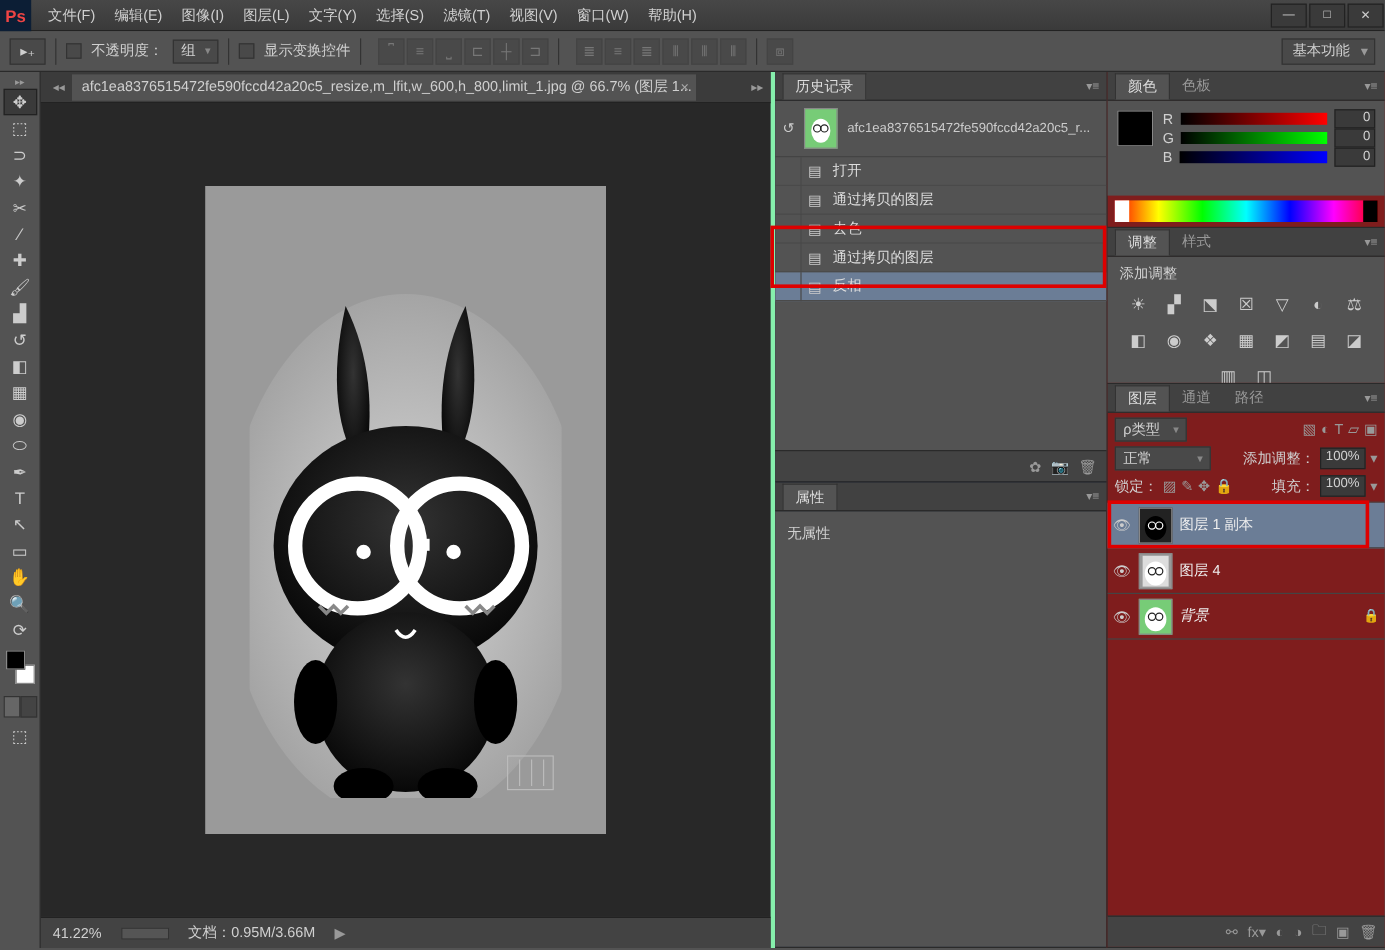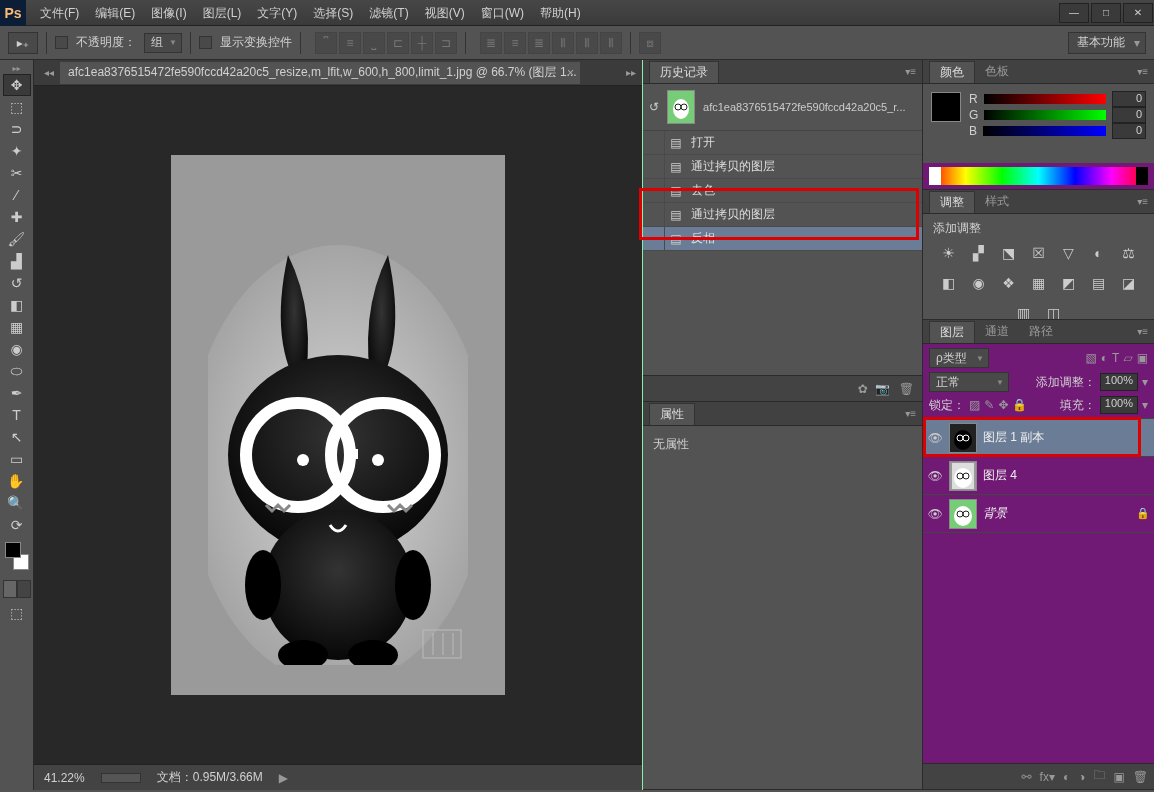--- a/index.html
+++ b/index.html
@@ -1,18 +1,18 @@
 <!DOCTYPE html>
 <html><head>
 <meta charset="utf-8">
 <style>
 *{box-sizing:border-box;margin:0;padding:0;font-family:"Microsoft YaHei",sans-serif;font-size:12px;color:#d0d0d0;user-select:none}
 body{background:#535353;width:1154px;height:792px;overflow:hidden;position:relative}
 .titlebar{height:26px;background:linear-gradient(#474747,#3a3a3a);display:flex;align-items:center;border-bottom:1px solid #222}
-.ps-logo{width:26px;height:26px;background:#0c1e35;display:flex;align-items:center;justify-content:center;color:#fdba74;font-weight:bold;font-size:14px}
+.ps-logo{width:26px;height:26px;background:#0c1e35;display:flex;align-items:center;justify-content:center;color:#ef4444;font-weight:bold;font-size:14px}
 .menubar{display:flex;padding-left:6px;gap:0}
 .menu-item{padding:0 8px;line-height:26px;cursor:pointer}
 .win-controls{margin-left:auto;display:flex}
 .win-btn{width:30px;height:20px;background:#3a3a3a;border:1px solid #222;margin:2px 1px;display:flex;align-items:center;justify-content:center;font-size:10px}
 .optbar{height:34px;background:#535353;border-bottom:1px solid #2a2a2a;display:flex;align-items:center;padding:0 8px;gap:8px}
 .tool-dd{width:30px;height:22px;background:#494949;border:1px solid #333;display:flex;align-items:center;justify-content:center}
 .chk{width:13px;height:13px;border:1px solid #333;background:#494949;display:inline-block}
 .sel{height:20px;background:#494949;border:1px solid #333;padding:0 18px 0 6px;position:relative;display:inline-flex;align-items:center}
 .sel::after{content:"▼";position:absolute;right:4px;font-size:8px;color:#888}
 .opt-icons{display:flex;gap:2px;margin-left:6px}
@@ -35,22 +35,22 @@
 .tabbar{height:26px;background:#3b3b3b;border-bottom:1px solid #222;display:flex;align-items:center;padding-left:10px}
 .tab{height:22px;background:#535353;padding:0 20px 0 8px;display:flex;align-items:center;font-size:11px;color:#ccc;position:relative;max-width:520px;overflow:hidden;white-space:nowrap}
 .tab .x{position:absolute;right:6px;color:#aaa}
 .tabbar .dbl-r{margin-left:auto;margin-right:6px;color:#999;font-size:10px}
 .canvas-wrap{flex:1;display:flex;align-items:center;justify-content:center;position:relative;overflow:hidden}
 .canvas{width:334px;height:540px;background:#9a9a9a;display:flex;align-items:center;justify-content:center;position:relative}
 .rabbit{position:relative;width:260px;height:440px;top:20px}
 .statusbar{height:26px;background:#434343;border-top:1px solid #222;display:flex;align-items:center;padding:0 10px;gap:16px;font-size:11px;color:#ccc}
 .statusbar .arrow{color:#999}
 .timeline{height:24px;background:#595959;border-top:1px solid #222;padding:0 10px;display:flex;align-items:center;color:#bbb}
-.mid-panels{width:280px;background:#0f172a;border-left:1px solid #86efac;display:flex;flex-direction:column}
-.right-panels{width:232px;background:#701a75;border-left:1px solid #2a2a2a;display:flex;flex-direction:column}
+.mid-panels{width:280px;background:#0f172a;border-left:4px solid #86efac;display:flex;flex-direction:column}
+.right-panels{width:232px;background:#7f1d1d;border-left:1px solid #2a2a2a;display:flex;flex-direction:column}
 .panel{border-bottom:1px solid #2a2a2a;display:flex;flex-direction:column}
 .phead{height:24px;background:#414141;display:flex;align-items:center;padding:0 6px;border-bottom:1px solid #2a2a2a;position:relative}
 .ptab{padding:2px 10px;background:#535353;color:#ddd;border:1px solid #333;border-bottom:none;height:22px;display:flex;align-items:center}
 .ptab.inactive{background:transparent;color:#999;border:none}
 .pmenu{margin-left:auto;color:#999;font-size:10px}
 .pbody{flex:1;background:#535353;overflow:hidden}
 .hist-panel{height:342px}
 .hist-thumb-row{display:flex;align-items:center;padding:6px;gap:8px;border-bottom:1px solid #444}
 .hist-thumb{width:28px;height:34px;background:#7c7;border:1px solid #888;display:flex;align-items:center;justify-content:center}
 .hist-thumb svg{width:20px;height:28px}

